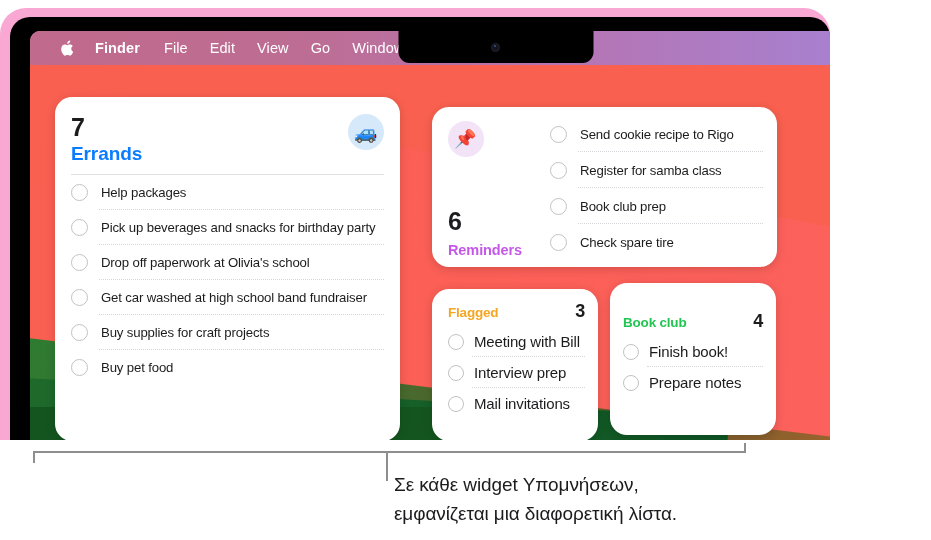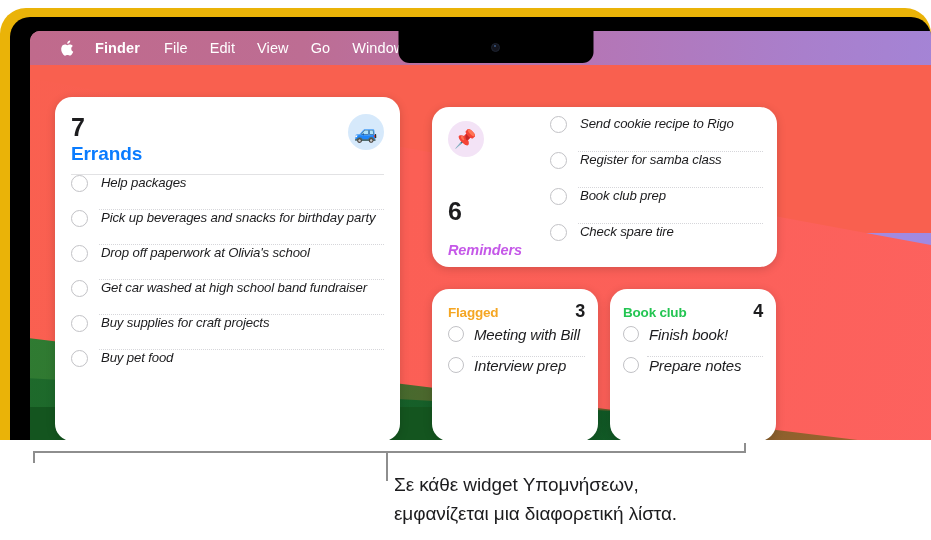--- a/index.html
+++ b/index.html
@@ -14,23 +14,23 @@
     height: 540px;
     overflow: hidden;
     background: #ffffff;
   }
 
   
   .bezel {
     position: absolute;
     left: 0px;
     top: 8px;
-    width: 931px;
+    width: 830px;
     height: 432px;
-    background: #eab308;
+    background: #f9a8d4;
     border-top-left-radius: 26px;
     border-top-right-radius: 26px;
     overflow: hidden;
   }
   .bezel-inner {
     position: absolute;
     left: 10px;
     top: 9px;
     right: 0px;
     bottom: 0px;
@@ -222,24 +222,23 @@
     line-height: 1;
   }
   .head-rule {
     height: 1px;
     background: #e2e2e4;
     margin: 4px 0 0 0;
   }
 
   .row {
     display: flex;
-    align-items: flex-start;
+    align-items: center;
     height: 35px;
     position: relative;
-    font-style: italic;
   }
   .row .cb {
     width: 15px;
     height: 15px;
     min-width: 15px;
     border-radius: 50%;
     border: 1.3px solid #c2c2c6;
     background: #ffffff;
     margin-right: 13px;
   }
@@ -296,23 +295,22 @@
     font-size: 25px;
     font-weight: bold;
     color: #1c1c1e;
     line-height: 26px;
     letter-spacing: -0.3px;
   }
   .rem-title {
     font-size: 14.5px;
     font-weight: bold;
     color: #c558e8;
-    margin-top: 18px;
+    margin-top: 8px;
     letter-spacing: -0.1px;
-    font-style: italic;
   }
   .rem-right {
     position: absolute;
     left: 118px;
     top: 9px;
     right: 14px;
     bottom: 6px;
   }
   .rem-right .row { height: 36px; }
 
@@ -320,24 +318,24 @@
   #w-flagged {
     left: 402px;
     top: 258px;
     width: 166px;
     height: 152px;
     padding: 12px 13px 8px 16px;
   }
   
   #w-bookclub {
     left: 580px;
-    top: 258px;
+    top: 252px;
     width: 166px;
     height: 152px;
-    padding: 12px 13px 8px 13px;
+    padding: 28px 13px 8px 13px;
   }
   .sm-head {
     display: flex;
     align-items: baseline;
     justify-content: space-between;
     margin-bottom: 4px;
   }
   .sm-title {
     font-size: 13.5px;
     font-weight: bold;
@@ -497,20 +495,24 @@
               <div class="row sm-row">
                 <span class="cb"></span>
                 <span class="txt">Meeting with Bill</span>
                 <span class="sep"></span>
               </div>
               <div class="row sm-row">
                 <span class="cb"></span>
                 <span class="txt">Interview prep</span>
                 <span class="sep"></span>
               </div>
+              <div class="row sm-row">
+                <span class="cb"></span>
+                <span class="txt">Mail invitations</span>
+              </div>
             </div>
         </div>
 
         <div class="widget" id="w-bookclub">
           <div class="sm-head">
             <span class="sm-title green">Book club</span>
             <span class="sm-count">4</span>
           </div>
           <div id="bookclub-list">
               <div class="row sm-row">

